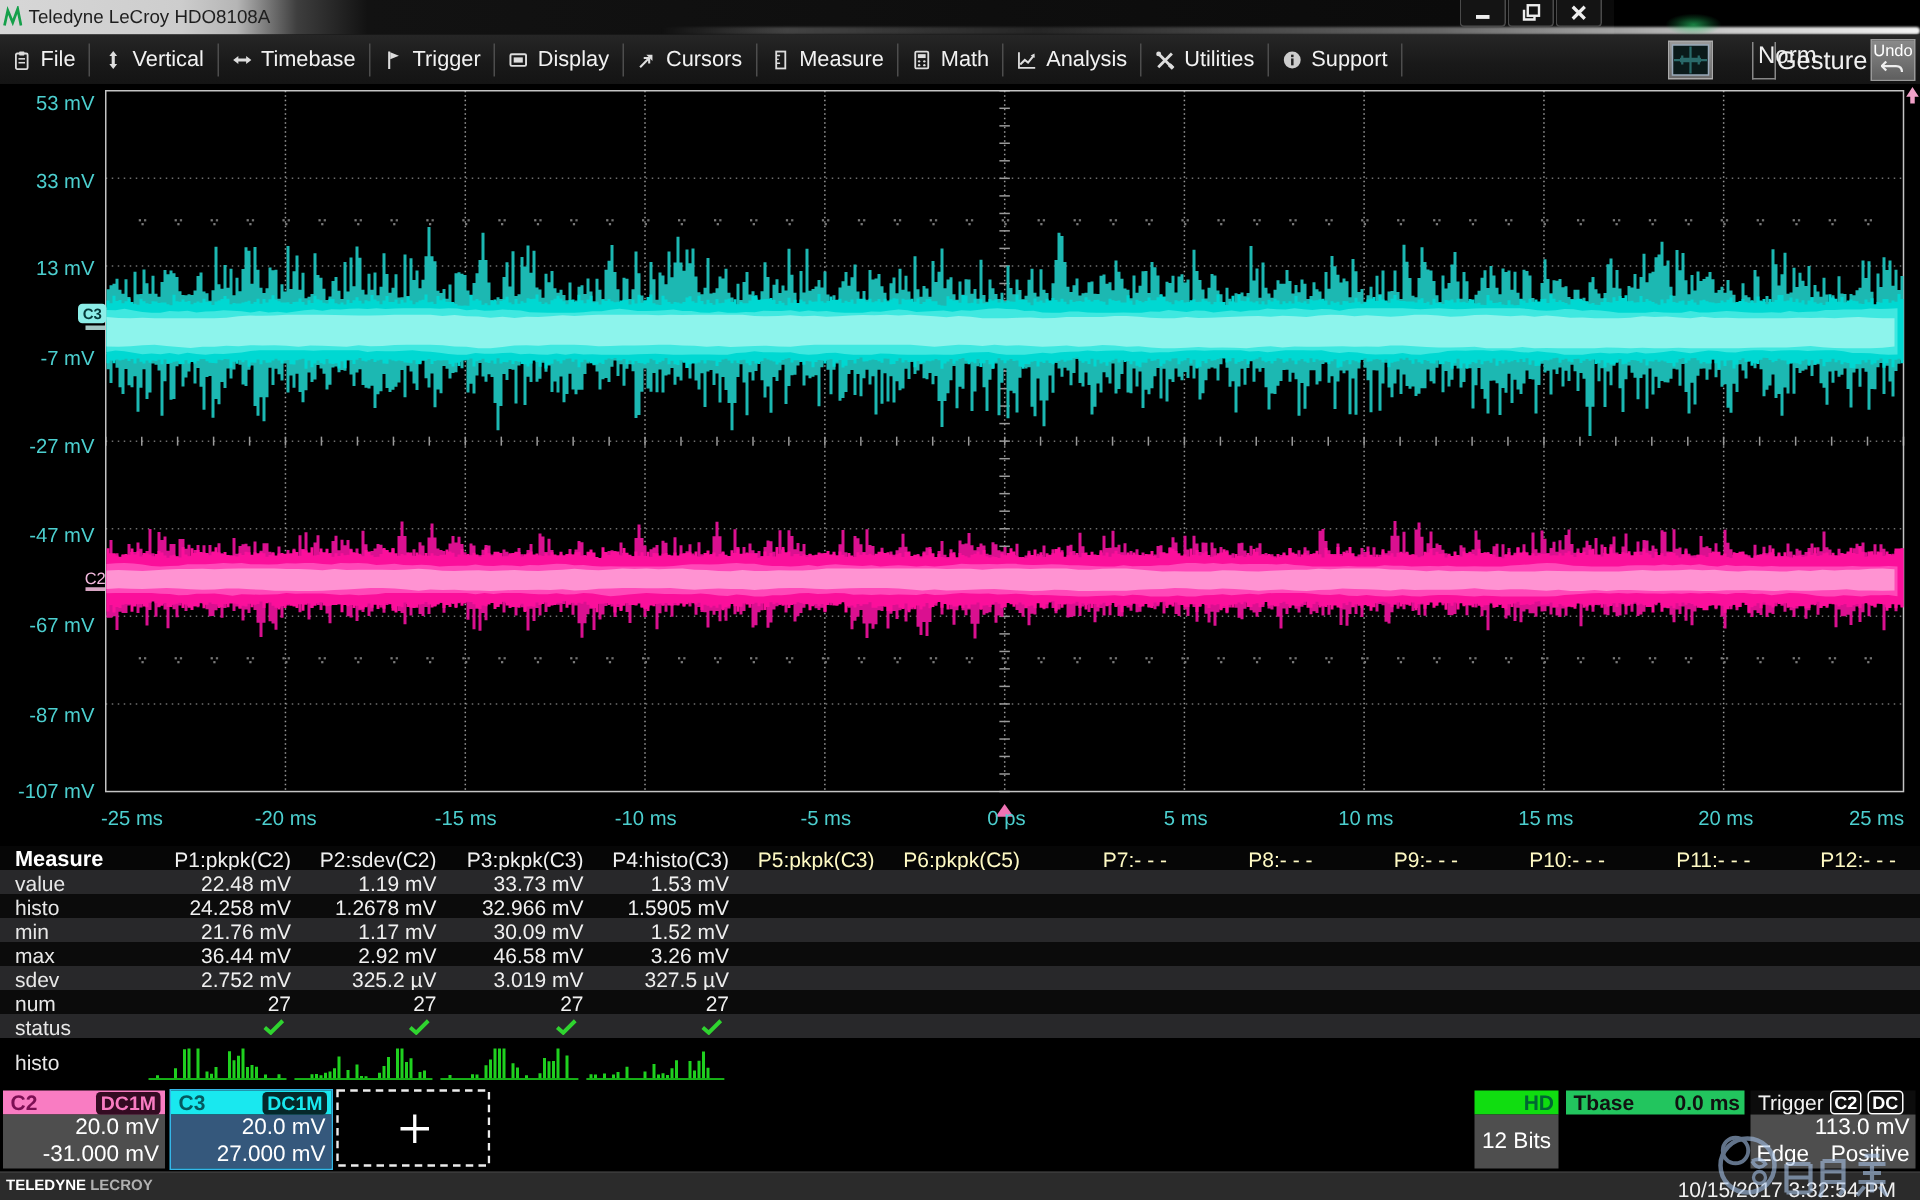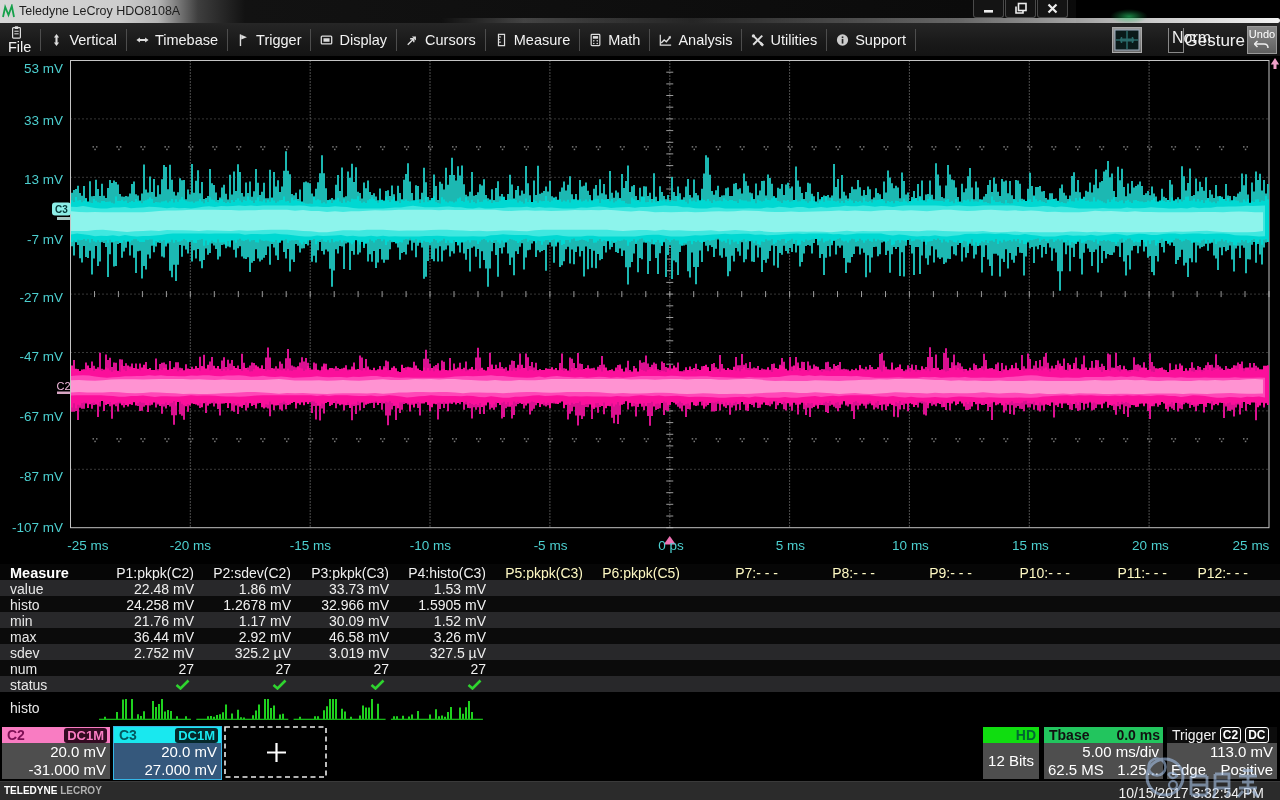--- a/index.html
+++ b/index.html
@@ -10,21 +10,21 @@
   background:linear-gradient(to right, rgba(255,255,255,0) 0, rgba(255,255,255,0.22) 10%, rgba(255,255,255,0.10) 30%, rgba(255,255,255,0.38) 62%, rgba(255,255,255,0.8) 85%, #f2f2f2 100%);
   border-radius:3px; filter:blur(0.7px); }
 .greenglow { position:absolute; left:1110px; top:9px; width:38px; height:15px;
   background:radial-gradient(ellipse at center, rgba(40,215,110,0.6) 0%, rgba(30,180,90,0.22) 45%, transparent 70%); }
 .winbtns { position:absolute; right:8px; top:0; height:18px; display:flex; }
 .wb { width:31px; height:18px; border:1px solid #4a4a4a; border-top:none; background:rgba(30,30,30,0.5);
   display:flex; align-items:center; justify-content:center; border-radius:0 0 3px 3px; margin-left:1px; }
 .menubar { position:absolute; left:0; top:23px; width:1280px; height:33px;
   background:linear-gradient(#262626,#191919 60%,#141414); display:flex; align-items:center; }
 .mitem { display:flex; align-items:center; color:#f2f2f2; font-size:14.5px; padding:0 0 0 9px; }
-.mitem:first-child { padding-left:8px;flex-direction:column; }
+.mitem:first-child { padding-left:8px; }
 .mitem svg { margin-right:6px; width:13px; height:14px; }
 .msep { width:1px; height:22px; background:#4d4d4d; margin-left:9px; }
 .gridbtn { position:absolute; right:138px; top:4px; width:30px; height:26px; background:linear-gradient(#9a9a9a,#6a6a6a);
   border:1px solid #aaa; display:flex; align-items:center; justify-content:center; }
 .normbox { position:absolute; right:96px; top:5px; width:16px; height:25px; border:1px solid #888; border-top:none;
   color:#f0f0f0; font-size:16px; padding:1px 0 0 3px; }
 .undobtn { position:absolute; right:3px; top:3px; width:30px; height:28px; background:linear-gradient(#8a8a8a,#5f5f5f);
   border:1px solid #999; color:#fff; font-size:11px; text-align:center; line-height:11px; padding-top:2px; }
 .ax { font-size:13.5px; fill:#4ccfcf; font-family:"Liberation Sans", sans-serif; }
 .mhdr { position:absolute; left:0; top:564px; width:1280px; height:16px; background:#060606; }
@@ -628,26 +628,26 @@
     <span class="mc w" style="right:989px">P2:sdev(C2)</span>
     <span class="mc w" style="right:891px">P3:pkpk(C3)</span>
     <span class="mc w" style="right:794px">P4:histo(C3)</span>
     <span class="mc g" style="right:697px">P5:pkpk(C3)</span>
     <span class="mc g" style="right:600px">P6:pkpk(C5)</span>
     <span class="mc g" style="right:502px">P7:- - -</span>
     <span class="mc g" style="right:405px">P8:- - -</span>
     <span class="mc g" style="right:308px">P9:- - -</span>
     <span class="mc g" style="right:210px">P10:- - -</span>
     <span class="mc g" style="right:113px">P11:- - -</span>
-    <span class="mc g" style="right:32px">P12:- - -</span>
+    <span class="mc g" style="right:16px">P12:- - -</span>
   </div>
 <div class="mrow lt" style="top:580px">
     <span class="mlab">value</span>
     <span class="mc w" style="right:1086px">22.48 mV</span>
-    <span class="mc w" style="right:989px">1.86 mV</span>
+    <span class="mc w" style="right:989px">1.19 mV</span>
     <span class="mc w" style="right:891px">33.73 mV</span>
     <span class="mc w" style="right:794px">1.53 mV</span>
   </div>
 <div class="mrow dk" style="top:596px">
     <span class="mlab">histo</span>
     <span class="mc w" style="right:1086px">24.258 mV</span>
     <span class="mc w" style="right:989px">1.2678 mV</span>
     <span class="mc w" style="right:891px">32.966 mV</span>
     <span class="mc w" style="right:794px">1.5905 mV</span>
   </div>
@@ -725,27 +725,20 @@
     <path d="M52.5 17 V36 M43 26.5 H62" stroke="#fff" stroke-width="2.2"></path>
   </svg>
 <div class="dbox" style="left:983px;width:56px">
  <div class="dhdr" style="background:#10dd10;color:#063;justify-content:flex-end;font-weight:bold">HD</div>
  <div class="dbody" style="background:#4e4e4e;justify-content:center;display:flex;align-items:center">
       <div>12 Bits</div>
     </div>
 </div>
 <div class="dbox" style="left:1044px;width:119px">
  <div class="dhdr" style="background:#22c55e;color:#111;font-weight:bold">Tbase<span style="margin-left:auto">0.0 ms</span></div>
- <div class="dbody" style="background:#4e4e4e">
-      <div>5.00 ms/div</div>
-      <div style="display:flex">
-        <span>62.5 MS</span>
-        <span style="margin-left:auto">1.25...</span>
-      </div>
-    </div>
 </div>
 <div class="dbox" style="left:1167px;width:110px">
  <div class="dhdr" style="background:#0c0c0c;color:#f2f2f2;font-weight:normal">Trigger<span class="tbadge">C2</span><span class="tbadge">DC</span></div>
  <div class="dbody" style="background:#4e4e4e">
       <div>113.0 mV</div>
       <div style="display:flex">
         <span>Edge</span>
         <span style="margin-left:auto">Positive</span>
       </div>
     </div>

